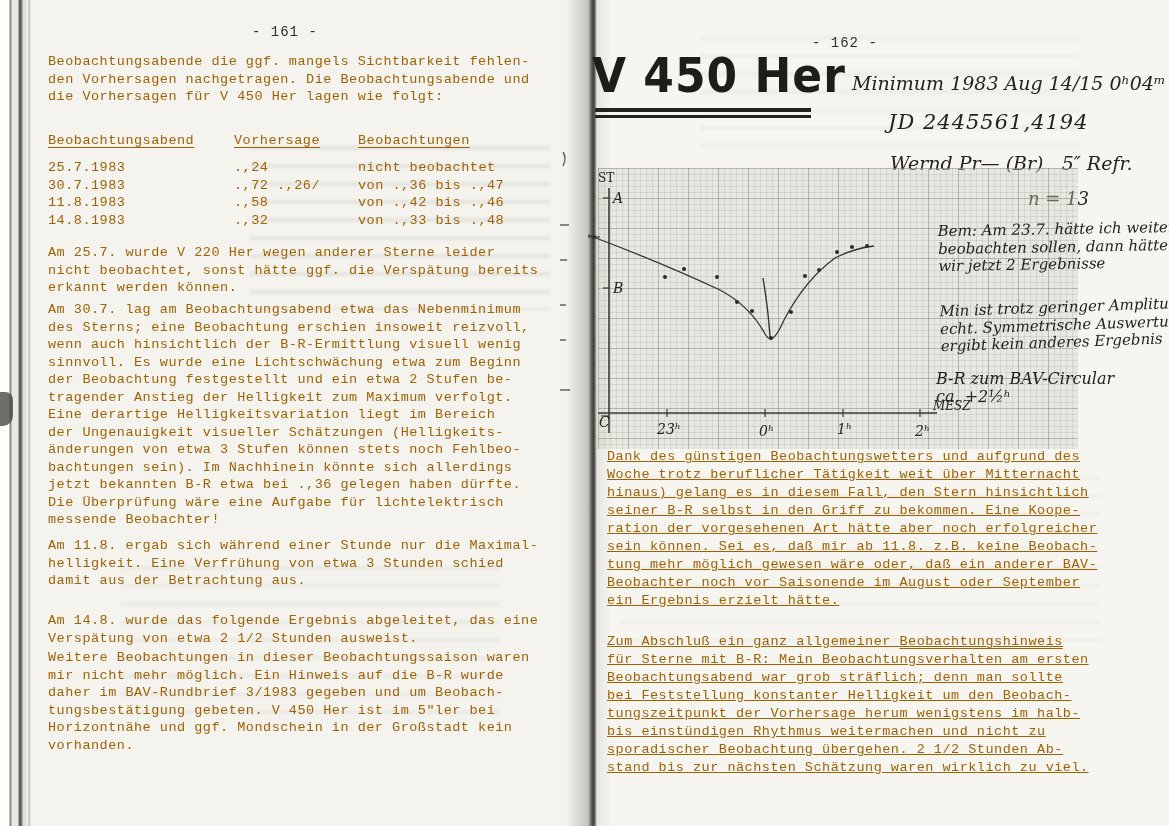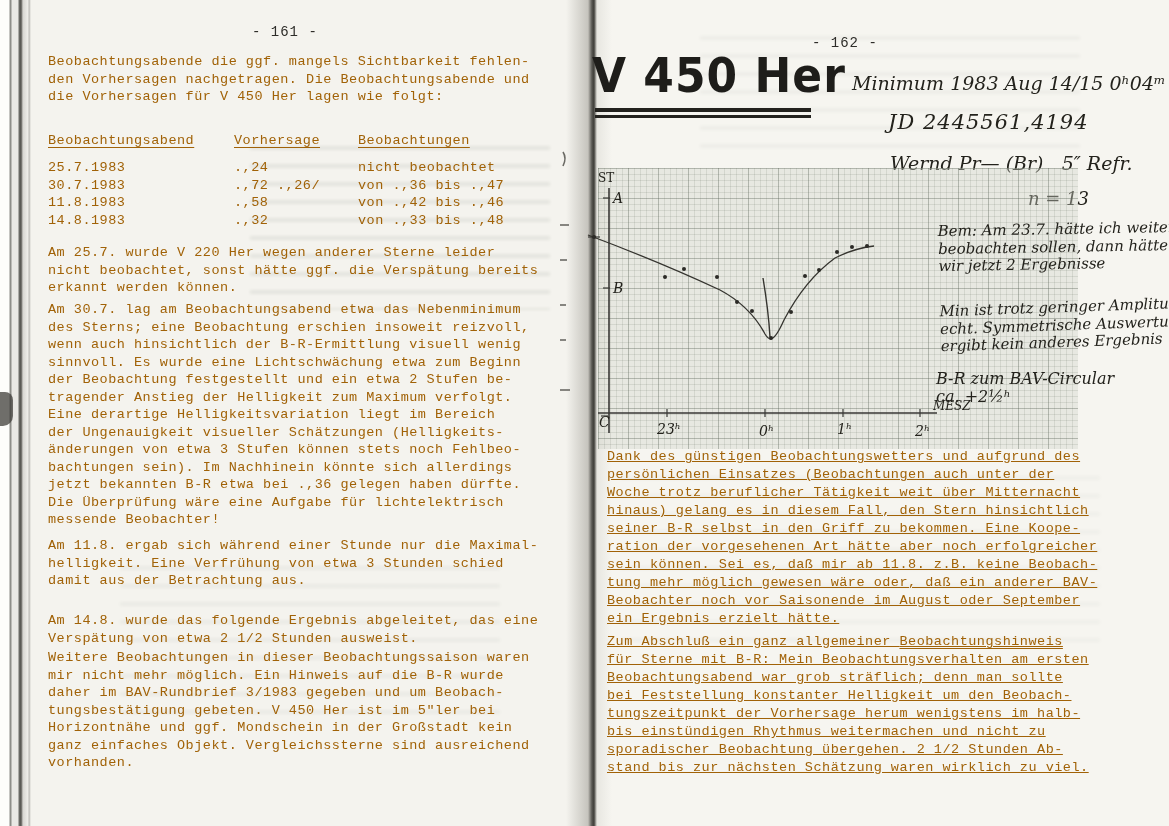--- a/index.html
+++ b/index.html
@@ -166,21 +166,20 @@
   <div class="block mono" style="left:48px; top:601px;margin-top:12px;">
       <div class="line">Am 14.8. wurde das folgende Ergebnis abgeleitet, das eine</div>
       <div class="line">Verspätung von etwa 2 1/2 Stunden ausweist.</div>
     </div>
   <div class="block mono" style="left:48px; top:650px;">
       <div class="line">Weitere Beobachtungen in dieser Beobachtungssaison waren</div>
       <div class="line">mir nicht mehr möglich. Ein Hinweis auf die B-R wurde</div>
       <div class="line">daher im BAV-Rundbrief 3/1983 gegeben und um Beobach-</div>
       <div class="line">tungsbestätigung gebeten. V 450 Her ist im 5"ler bei</div>
       <div class="line">Horizontnähe und ggf. Mondschein in der Großstadt kein</div>
-      <div class="line">ganz einfaches Objekt. Vergleichssterne sind ausreichend</div>
       <div class="line">vorhanden.</div>
     </div>
 
   <div class="pagenum" style="left:812px; top:35px;">- 162 -</div>
 
   <div class="big-title">V 450 Her</div>
   <div class="title-bar" style="left:595px; top:108px; width:216px; height:4px;"></div>
   <div class="title-bar" style="left:595px; top:115px; width:216px; height:3px;"></div>
 
   <div class="hand" style="left:852px; top:72px; font-size:19px;">Minimum 1983 Aug 14/15 0ʰ04ᵐ MESZ</div>
@@ -243,21 +242,20 @@
         <circle cx="307" cy="96" r="2" class="pt"></circle>
       </g>
   </svg>
 
   <div class="hand" style="left:938px; top:218px; font-size:15px; line-height:23px; transform:rotate(-1deg);"><div class="line">Bem: Am 23.7. hätte ich weiter</div><div class="line">beobachten sollen, dann hätten</div><div class="line">wir jetzt 2 Ergebnisse</div></div>
   <div class="hand" style="left:940px; top:296px; font-size:15px; line-height:23px; transform:rotate(-2deg);"><div class="line">Min ist trotz geringer Amplitude</div><div class="line">echt. Symmetrische Auswertung</div><div class="line">ergibt kein anderes Ergebnis</div></div>
   <div class="hand" style="left:936px; top:366px; font-size:16px; line-height:26px; text-indent:0;"><div class="line">B-R zum BAV-Circular</div><div class="line">ca. +2½ʰ</div></div>
 
   <div class="block mono rp" style="left:607px; top:449px;">
       <div class="line">Dank des günstigen Beobachtungswetters und aufgrund des</div>
-      <div class="line">persönlichen Einsatzes (Beobachtungen auch unter der</div>
       <div class="line">Woche trotz beruflicher Tätigkeit weit über Mitternacht</div>
       <div class="line">hinaus) gelang es in diesem Fall, den Stern hinsichtlich</div>
       <div class="line">seiner B-R selbst in den Griff zu bekommen. Eine Koope-</div>
       <div class="line">ration der vorgesehenen Art hätte aber noch erfolgreicher</div>
       <div class="line">sein können. Sei es, daß mir ab 11.8. z.B. keine Beobach-</div>
       <div class="line">tung mehr möglich gewesen wäre oder, daß ein anderer BAV-</div>
       <div class="line">Beobachter noch vor Saisonende im August oder September</div>
       <div class="line">ein Ergebnis erzielt hätte.</div>
     </div>
 

